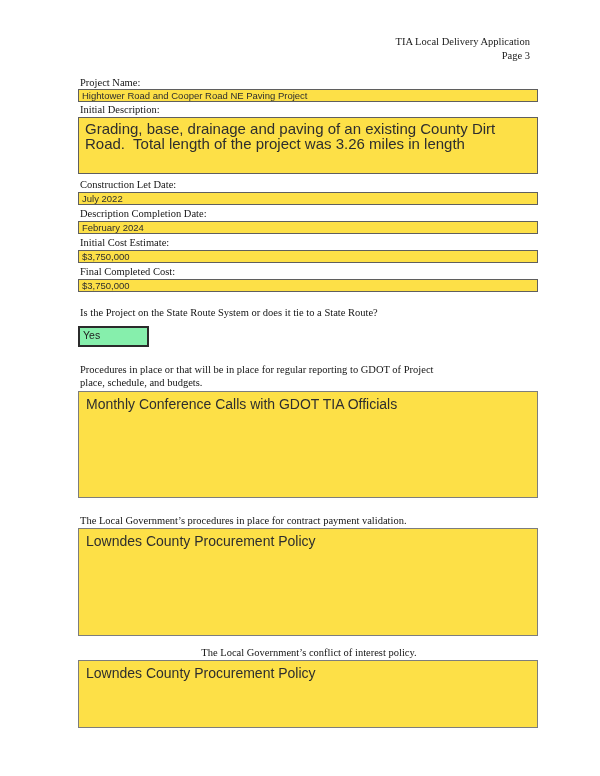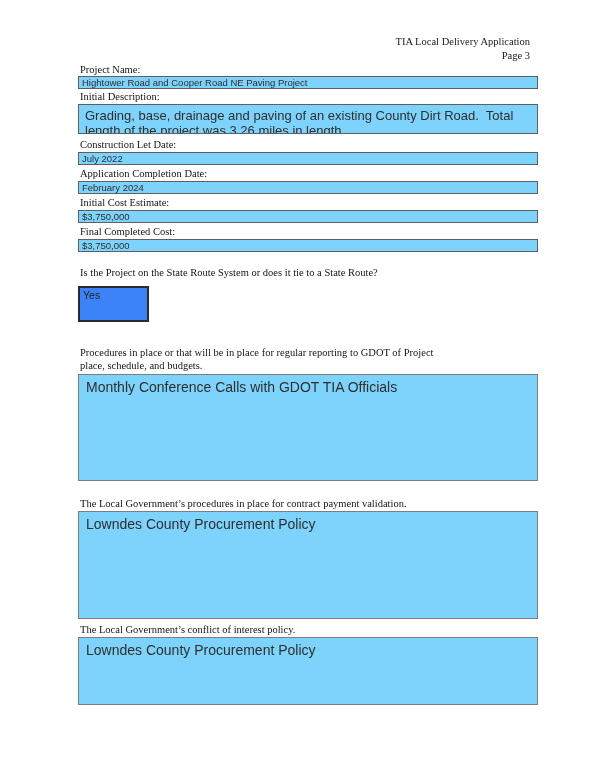--- a/index.html
+++ b/index.html
@@ -26,69 +26,69 @@
   .lbl {
     font-family: "Liberation Serif", serif;
     font-size: 10.5px;
     line-height: 13px;
     color: #141414;
     padding-left: 2px;
   }
   .box {
     box-sizing: border-box;
     width: 460px;
-    background: #7dd3fc;
+    background: #fde047;
     border: 1px solid #5f5f5f;
     font-family: "Liberation Sans", sans-serif;
     color: #2e2e2e;
     white-space: pre-wrap;
     overflow: hidden;
   }
   .box-single {
     height: 13px;
     line-height: 11px;
     font-size: 9.5px;
     padding: 0 3px;
   }
   .box-desc {
-    height: 30px;
-    font-size: 13px;
+    height: 57px;
+    font-size: 15px;
     line-height: 15px;
     padding: 3px 6px;
   }
   .box-area {
     border-color: #7d7d7d;
     font-size: 14px;
     line-height: 14px;
     padding: 5px 7px;
   }
   .h107 { height: 107px; }
   .h108 { height: 108px; }
   .h68  { height: 68px; }
   .yes-box {
     box-sizing: border-box;
     width: 71px;
-    height: 36px;
+    height: 21px;
     border: 2px solid #2b2b2b;
-    background: #3b82f6;
+    background: #86efac;
     font-family: "Liberation Sans", sans-serif;
     font-size: 10.5px;
     line-height: 15px;
     padding: 0 3px;
     color: #222222;
   }
   .mt1  { margin-top: 1px; }
   .mt2  { margin-top: 2px; }
   .mt4  { margin-top: 4px; }
   .mt7  { margin-top: 7px; }
-  .mt8  { margin-top: 24px; }
-  .mt13 { }
+  .mt8  { margin-top: 16px; }
+  .mt13 { margin-top: 13px; }
   .mt14 { margin-top: 14px; }
   .mt16 { margin-top: 16px; }
-  .mt18 { margin-top: 4px; }
+  .mt18 { margin-top: 10px; text-align: center; }
 </style>
 </head>
 <body>
 
 <div class="page">
 
   <div class="header">
     <div>TIA Local Delivery Application</div>
     <div>Page 3</div>
   </div>
@@ -97,21 +97,21 @@
 
     <div class="lbl mt13">Project Name:</div>
     <div class="box box-single">Hightower Road and Cooper Road NE Paving Project</div>
 
     <div class="lbl mt1">Initial Description:</div>
     <div class="box box-desc mt1">Grading, base, drainage and paving of an existing County Dirt Road.  Total length of the project was 3.26 miles in length</div>
 
     <div class="lbl mt4">Construction Let Date:</div>
     <div class="box box-single mt1">July 2022</div>
 
-    <div class="lbl mt2">Application Completion Date:</div>
+    <div class="lbl mt2">Description Completion Date:</div>
     <div class="box box-single mt1">February 2024</div>
 
     <div class="lbl mt2">Initial Cost Estimate:</div>
     <div class="box box-single mt1">$3,750,000</div>
 
     <div class="lbl mt2">Final Completed Cost:</div>
     <div class="box box-single mt1">$3,750,000</div>
 
     <div class="lbl mt14">Is the Project on the State Route System or does it tie to a State Route?</div>
     <div class="yes-box mt7">Yes</div>

